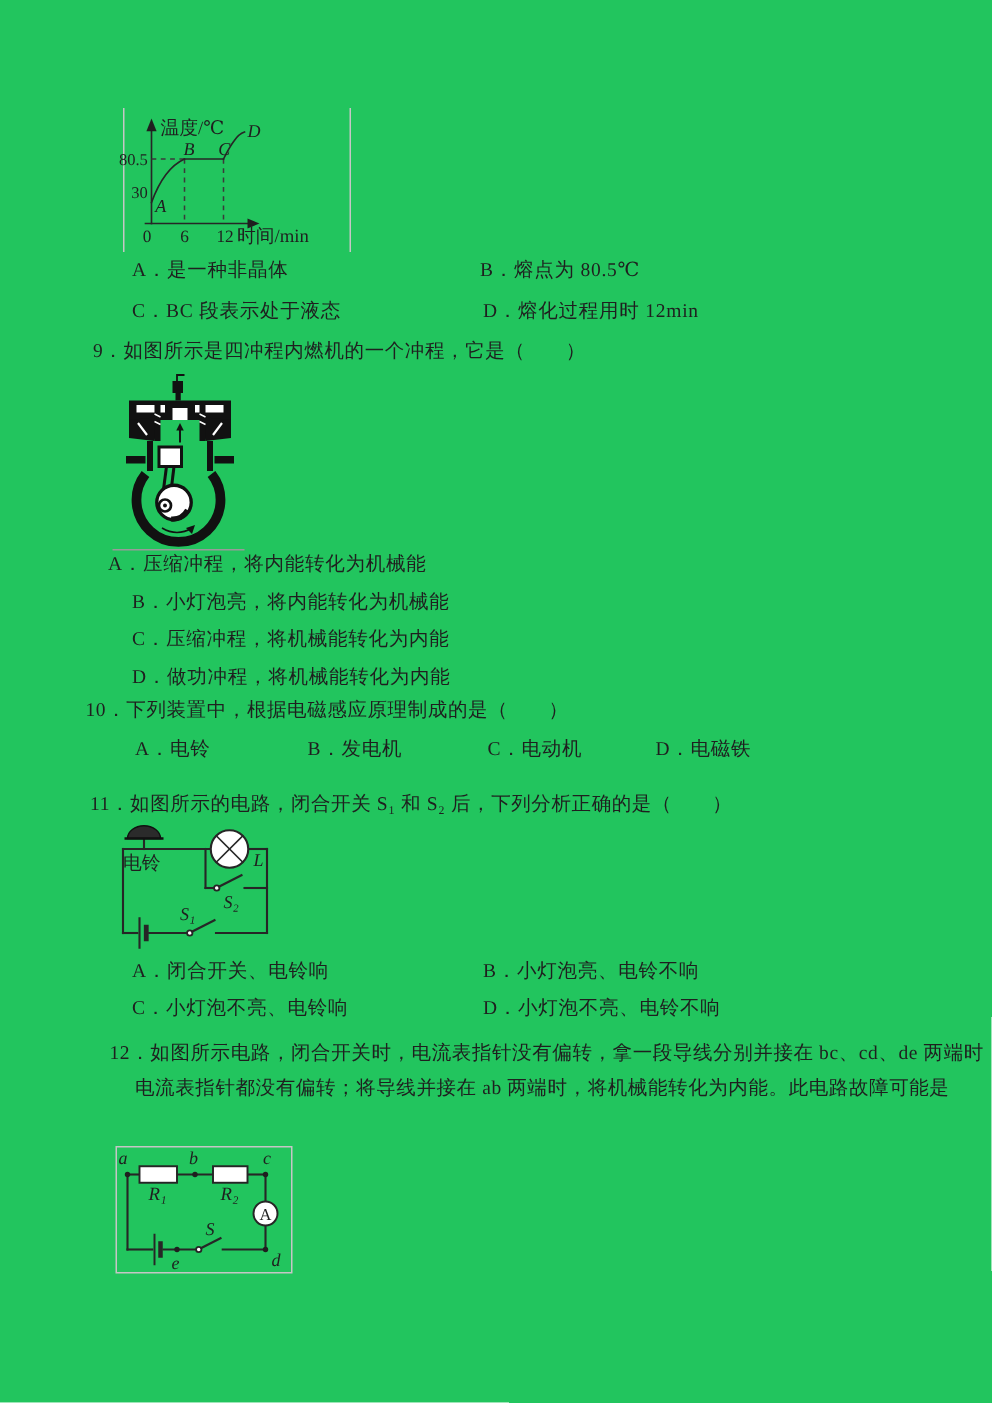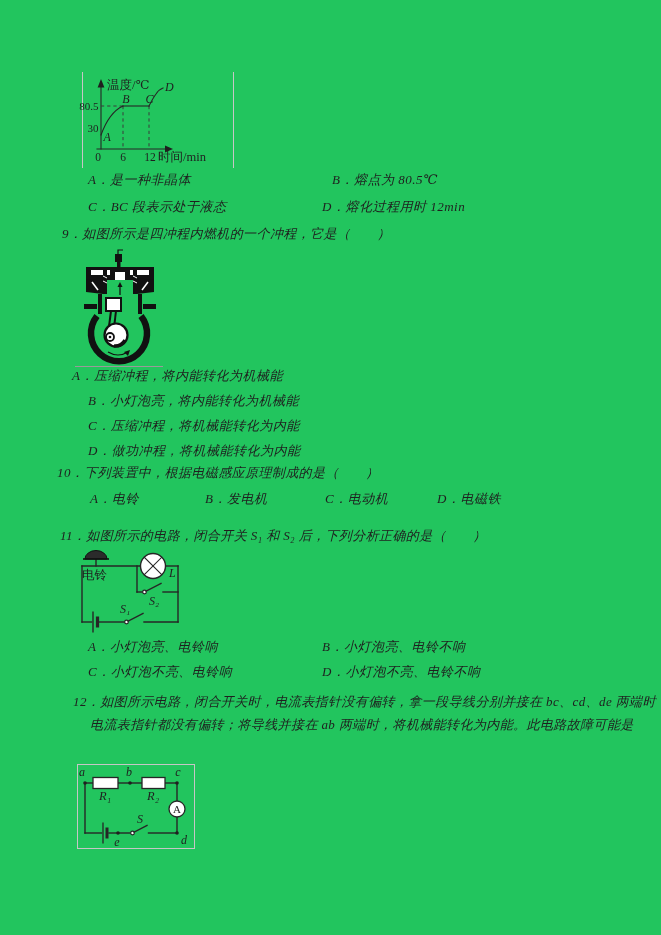--- a/index.html
+++ b/index.html
@@ -1,20 +1,20 @@
 <!DOCTYPE html>
 <html><head>
 <meta charset="utf-8">
 <style>
   html,body{margin:0;padding:0;background:#ffffff;}
   .page{
     position:relative;width:661px;height:935px;background:#22c55e;overflow:hidden;
     font-family:"Liberation Serif","DejaVu Serif",serif;color:#1f1f1f;
   }
-  .tl{position:absolute;font-size:13px;line-height:15px;white-space:nowrap;letter-spacing:.5px;font-style:italic;}
+  .tl{position:absolute;font-size:13px;line-height:15px;white-space:nowrap;letter-spacing:.5px;}
   .stem{letter-spacing:.4px;}
   svg{position:absolute;overflow:visible;}
   svg text{font-family:"Liberation Serif","DejaVu Serif",serif;fill:#1f1f1f;}
   .wire{stroke:#262626;stroke-width:1.4;fill:none;stroke-linecap:square;}
   .thin{stroke-width:1.1;}
   .dash{stroke:#3a3a3a;stroke-width:1;fill:none;stroke-dasharray:3.2,3;}
   .node{fill:#1f1f1f;}
   .imgedge{stroke:#c6c6c6;stroke-width:1;}
 </style>
 </head>
@@ -52,21 +52,21 @@
     <text x="16" y="90" font-size="11.5" text-anchor="middle">0</text>
     <text x="41" y="90" font-size="11.5" text-anchor="middle">6</text>
     <text x="68" y="90" font-size="11.5" text-anchor="middle">12</text>
     <text x="21.5" y="70" font-size="12" font-style="italic">A</text>
     <text x="44" y="32" font-size="12" font-style="italic" text-anchor="middle">B</text>
     <text x="67.5" y="32" font-size="12" font-style="italic" text-anchor="middle">C</text>
     <text x="83" y="20" font-size="12" font-style="italic">D</text>
   </svg>
 
   <div class="tl" style="left:88px;top:172px">A．是一种非晶体</div>
-  <div class="tl" style="left:332px;top:172px">B．熔点为 80.5℃</div>
+  <div class="tl" style="left:320px;top:172px">B．熔点为 80.5℃</div>
   <div class="tl" style="left:88px;top:199px">C．BC 段表示处于液态</div>
   <div class="tl" style="left:322px;top:199px">D．熔化过程用时 12min</div>
 
   <div class="tl stem" style="left:62px;top:226px">9．如图所示是四冲程内燃机的一个冲程，它是（　　）</div>
 
   <svg style="left:78px;top:248px" width="84" height="118" viewBox="0 0 84 118">
     <g>
       <path d="M40,7 V2 H45" fill="none" stroke="#111" stroke-width="1.2"></path>
       <rect x="37" y="6" width="7" height="8" fill="#111"></rect>
       <rect x="39" y="14" width="3.5" height="5" fill="#111"></rect>
@@ -167,21 +167,21 @@
       <line x1="19.5" y1="70.5" x2="19.5" y2="81.5" stroke="#262626" stroke-width="3.2"></line>
     </g>
 
     <g>
       <circle cx="48.5" cy="76" r="1.8" fill="#fff" stroke="#262626" stroke-width="1.2"></circle>
       <line class="wire" x1="50.2" y1="75" x2="65" y2="67.5"></line>
     </g>
     <text x="42" y="67" font-size="12" font-style="italic">S₁</text>
   </svg>
 
-  <div class="tl" style="left:88px;top:639px">A．小灯泡亮、电铃响</div>
+  <div class="tl" style="left:88px;top:639px">A．闭合开关、电铃响</div>
   <div class="tl" style="left:322px;top:639px">B．小灯泡亮、电铃不响</div>
   <div class="tl" style="left:88px;top:664px">C．小灯泡不亮、电铃响</div>
   <div class="tl" style="left:322px;top:664px">D．小灯泡不亮、电铃不响</div>
 
   <div class="tl stem" style="left:73px;top:694px">12．如图所示电路，闭合开关时，电流表指针没有偏转，拿一段导线分别并接在 bc、cd、de 两端时，</div>
   <div class="tl stem" style="left:90px;top:717px">电流表指针都没有偏转；将导线并接在 ab 两端时，将机械能转化为内能。此电路故障可能是</div>
 
   <svg style="left:76px;top:763px" width="122" height="88" viewBox="0 0 122 88">
     <rect x="1.5" y="1.5" width="117" height="84" fill="none" stroke="#c6c6c6" stroke-width="1"></rect>
 

